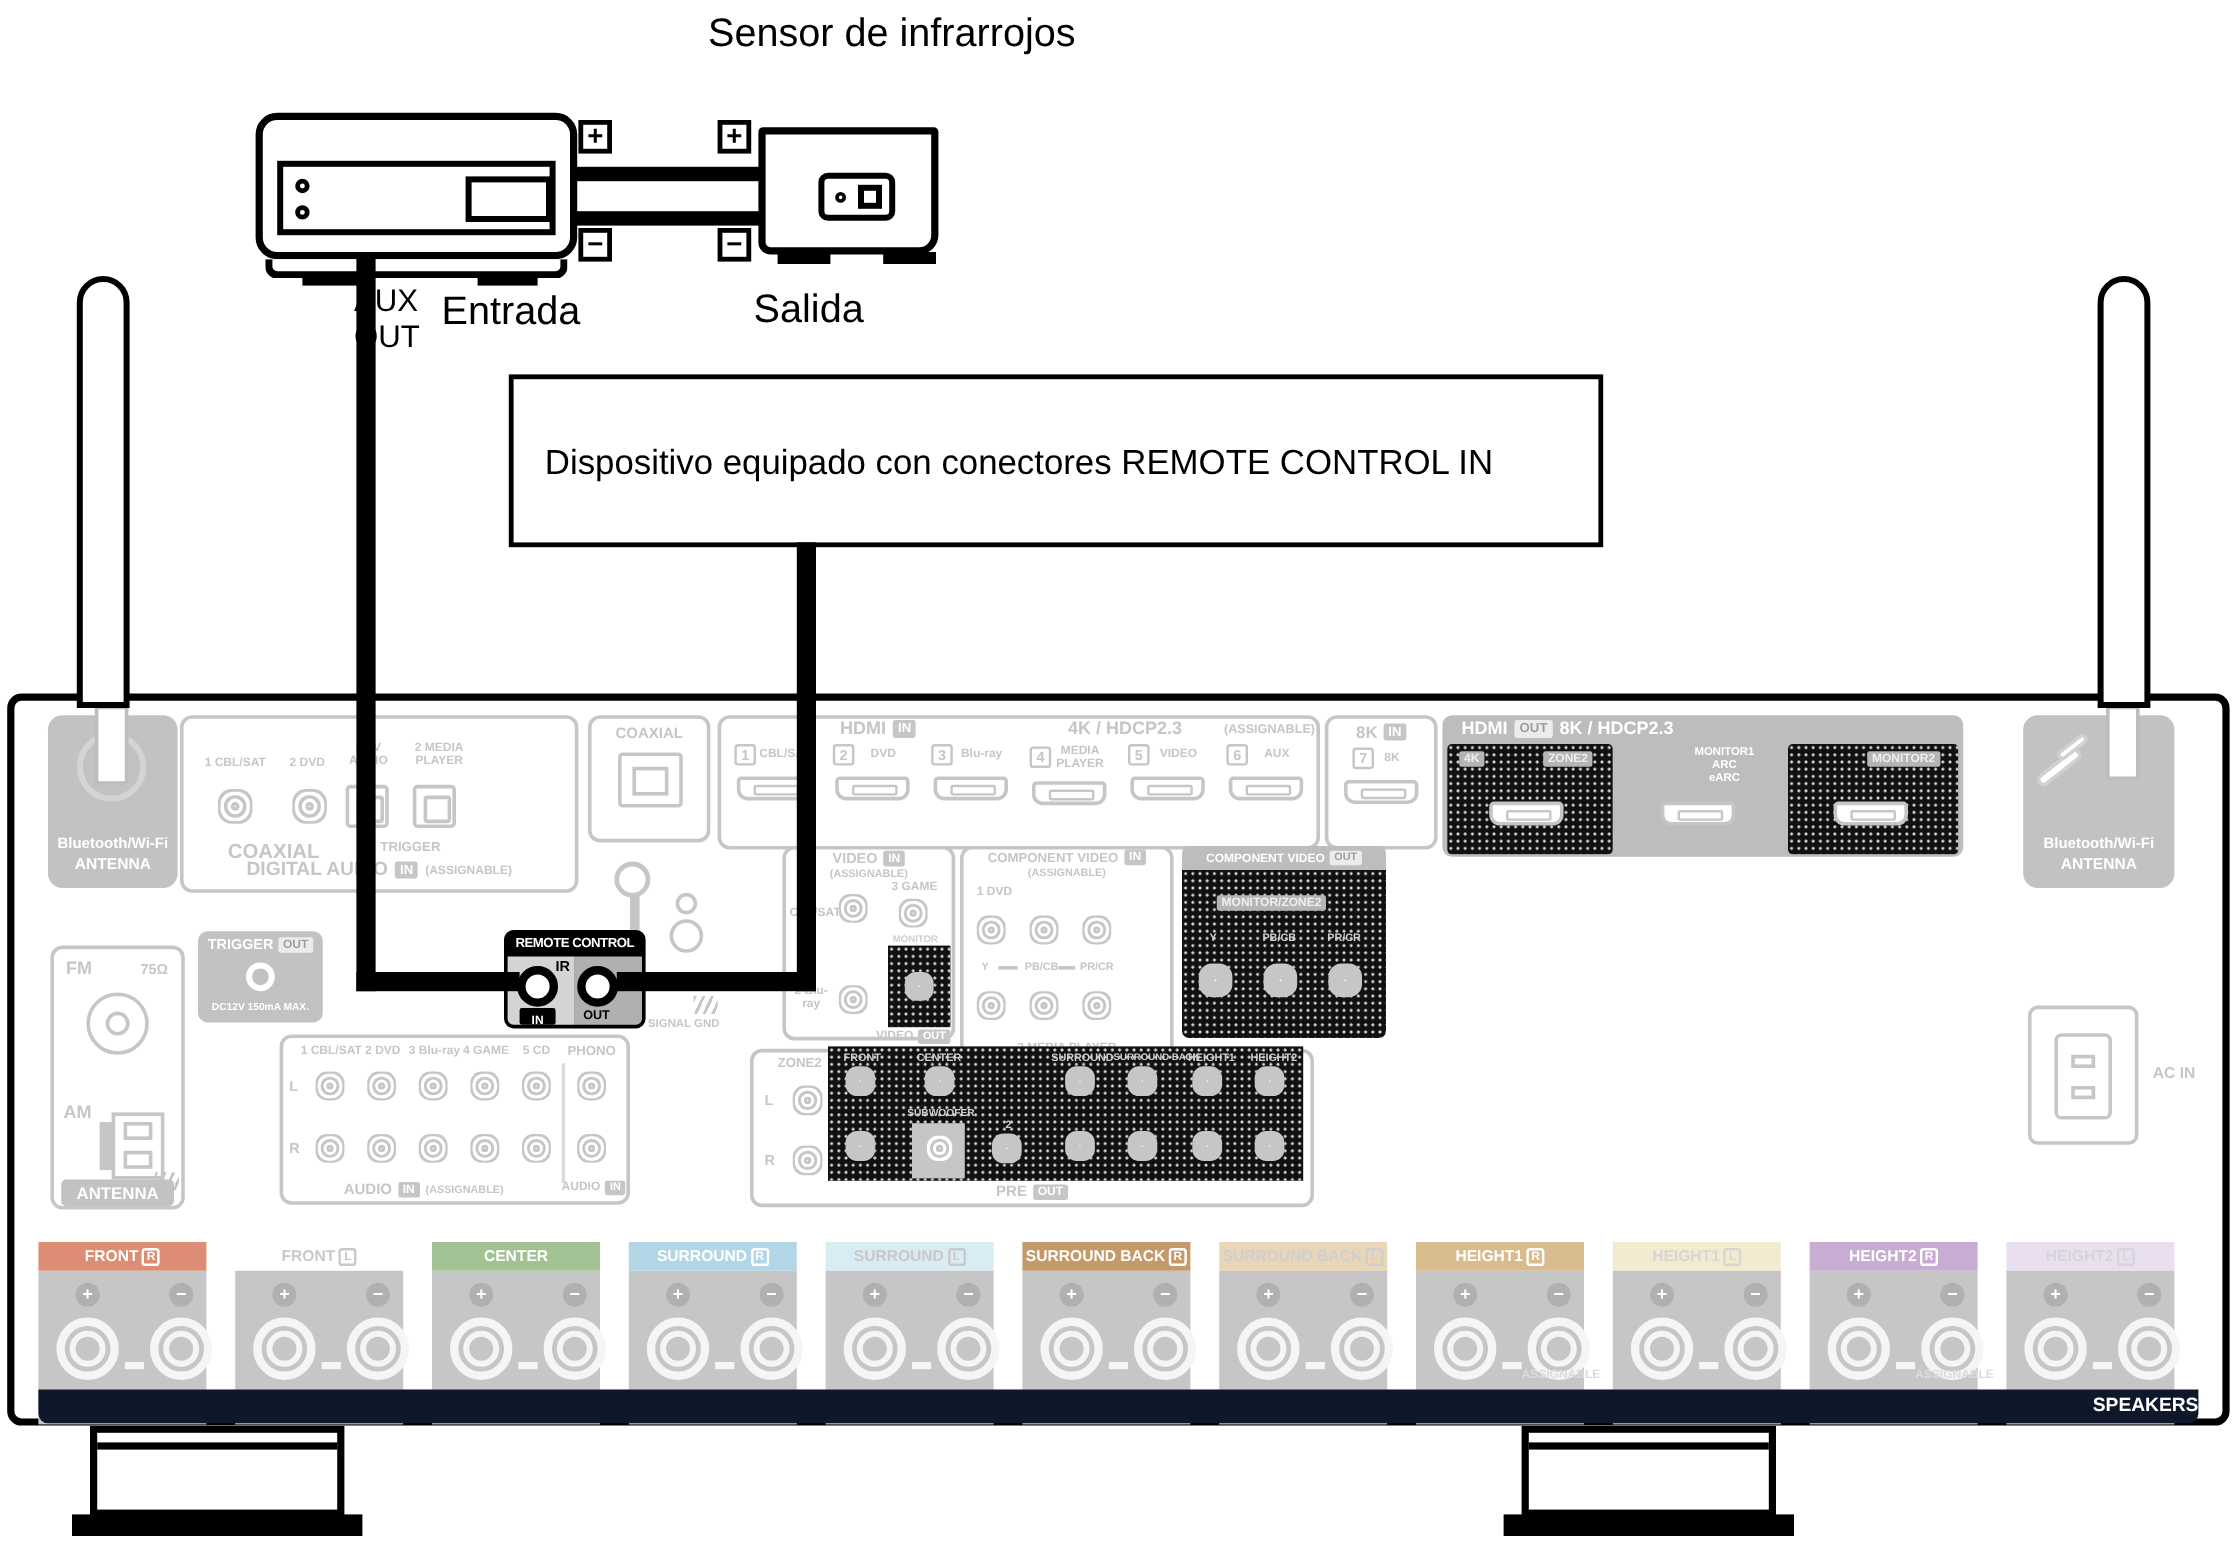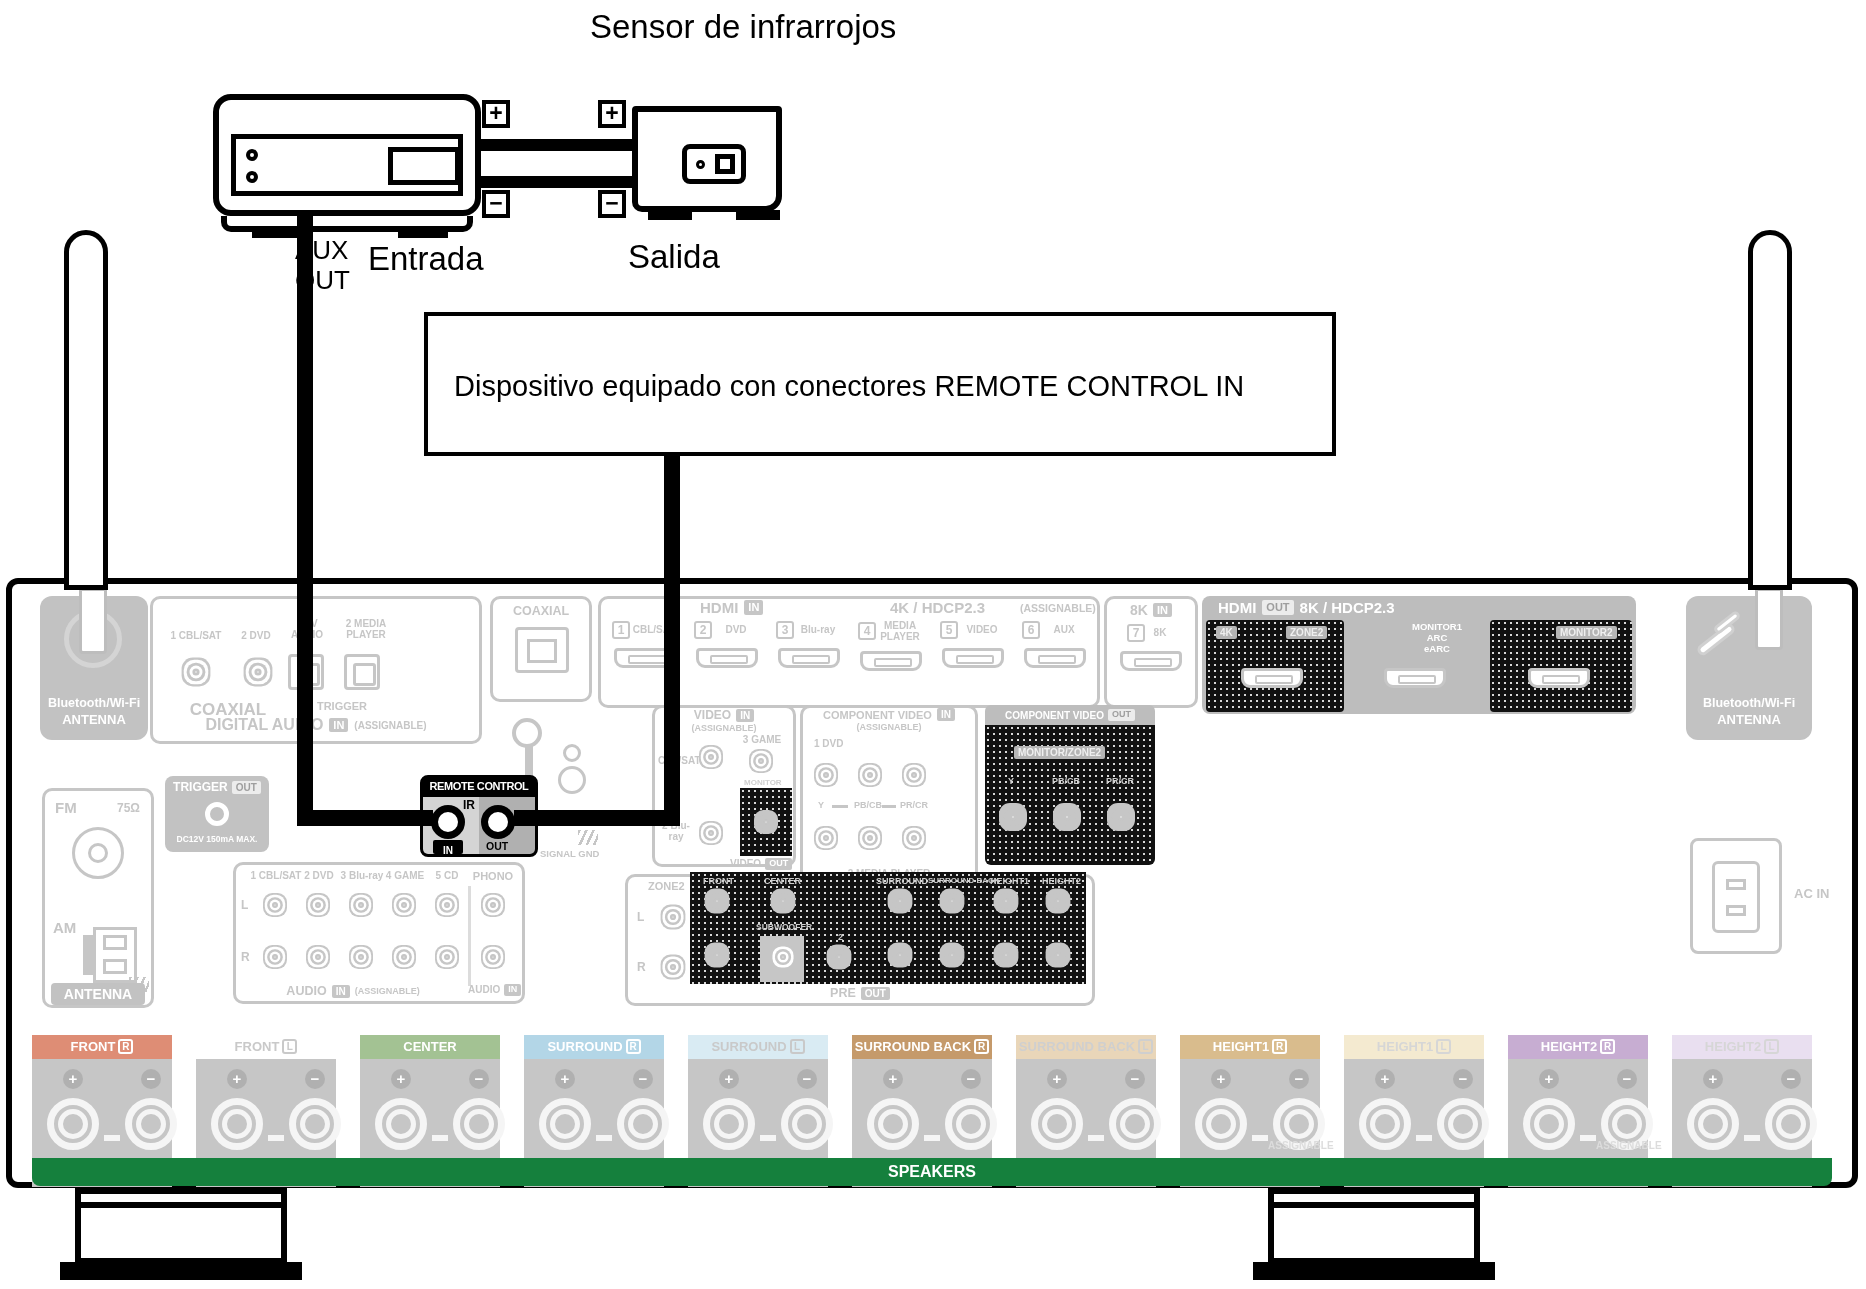--- a/index.html
+++ b/index.html
@@ -448,21 +448,21 @@
         </div>
         <div class="post" style="left:92px">
           <div class="cap">−</div>
           <div class="knob"></div>
         </div>
         <i class="tie"></i>
       </div>
   </div>
   <div class="w" style="left:1268px;top:1140px;font-size:10px;color:#dcdcdc;z-index:2">ASSIGNABLE</div>
   <div class="w" style="left:1596px;top:1140px;font-size:10px;color:#dcdcdc;z-index:2">ASSIGNABLE</div>
-  <div class="abs" style="left:32px;top:1158px;width:1800px;height:28px;background:#15803d;border-radius:0 0 8px 8px;text-align:center">
+  <div class="abs" style="left:32px;top:1158px;width:1800px;height:28px;background:#0f172a;border-radius:0 0 8px 8px;text-align:right">
     <span class="w" style="position:static;font-size:16px;line-height:28px">SPEAKERS</span>
   </div>
 
   <div class="k" style="left:590px;top:6px;width:210px;text-align:center;font-size:33px;line-height:1.25">Sensor de infrarrojos</div>
 
   <div class="abs" style="left:213px;top:94px;width:268px;height:122px;border:6px solid #000;border-radius:18px;background:#fff;z-index:3">
     <div class="abs" style="left:12px;top:34px;width:232px;height:62px;border:5px solid #000">
       <i class="abs" style="left:10px;top:10px;width:12px;height:12px;border:4px solid #000;border-radius:50%"></i>
       <i class="abs" style="left:10px;top:32px;width:12px;height:12px;border:4px solid #000;border-radius:50%"></i>
       <i class="abs" style="left:152px;top:8px;width:72px;height:38px;border:5px solid #000"></i>

